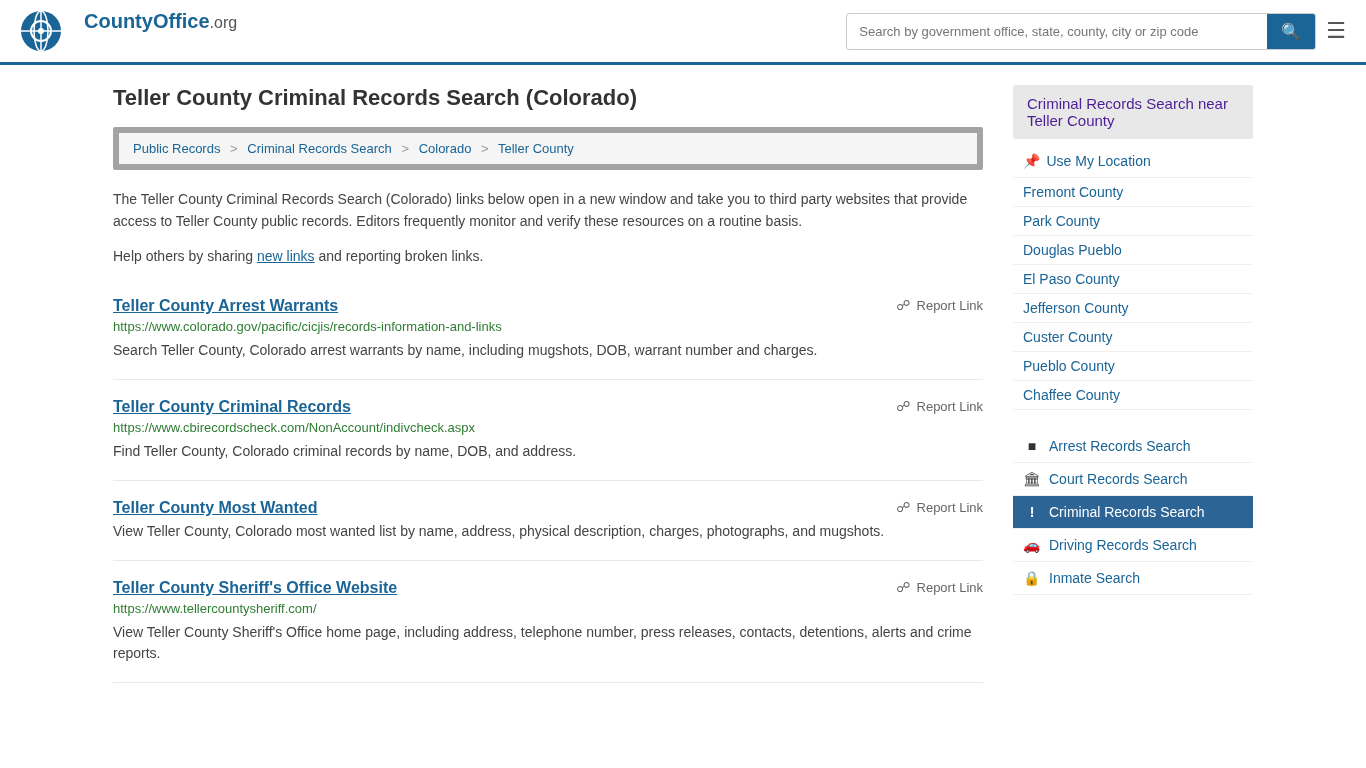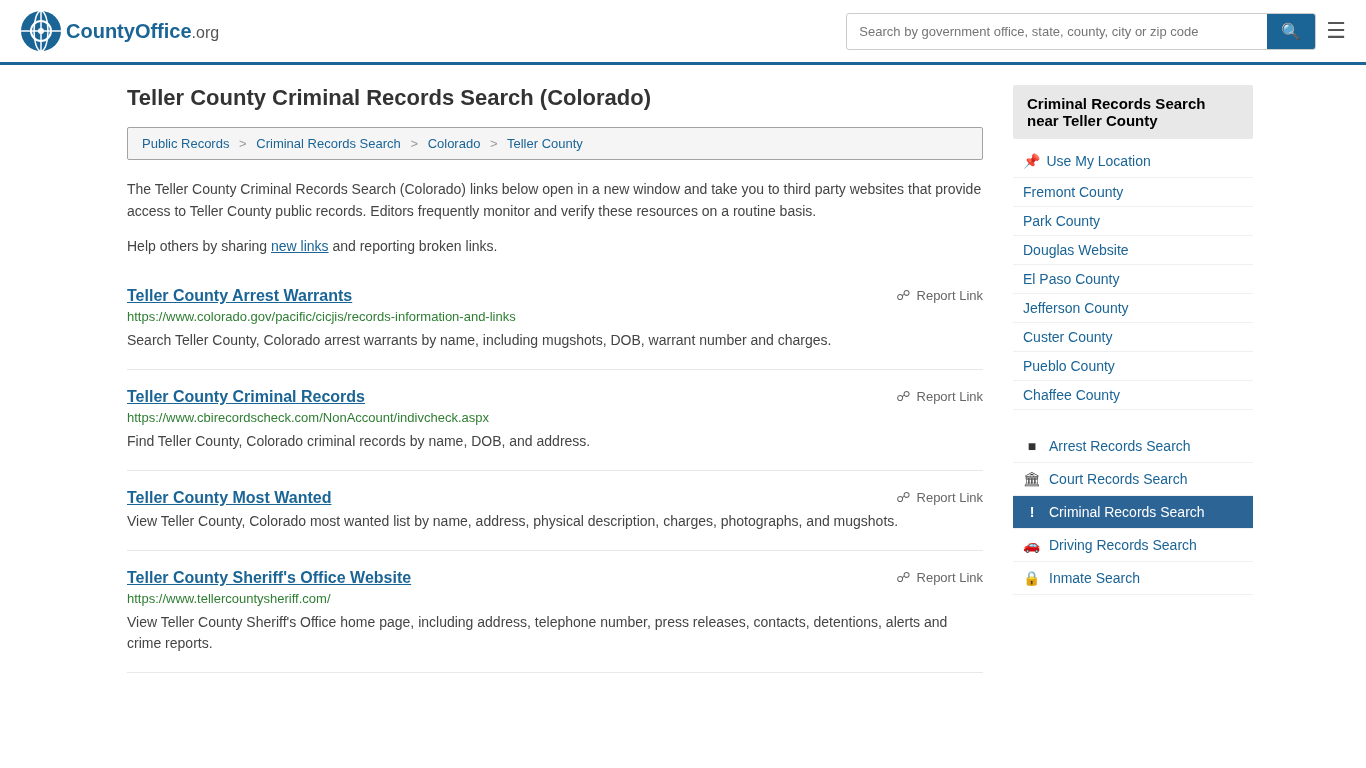--- a/index.html
+++ b/index.html
@@ -9,22 +9,21 @@
     .header {
       background: #fff;
       border-bottom: 3px solid #1a6496;
       padding: 10px 20px;
       display: flex;
       align-items: center;
       justify-content: space-between;
     }
     .logo-area {
       display: flex;
-      align-items: center;
-      gap: 4px;
+      gap: 22px;
     }
     .logo-icon {
       width: 42px;
       height: 42px;
     }
     .header-right {
       display: flex;
       align-items: center;
       gap: 10px;
     }
@@ -60,39 +59,38 @@
     
     .container {
       max-width: 1180px;
       margin: 0 auto;
       padding: 20px 20px;
       display: flex;
       gap: 30px;
     }
     .main-content {
       flex: 1;
-      margin-left: 14px;
     }
     .sidebar {
       width: 240px;
       flex-shrink: 0;
     }
 
     
     .page-title {
       font-size: 22px;
       font-weight: bold;
       color: #333;
       margin-bottom: 16px;
     }
 
     
     .breadcrumb {
       background: #f5f5f5;
-      border: 1px solid #a3a3a3;
+      border: 6px solid #a3a3a3;
       padding: 8px 14px;
       font-size: 13px;
       color: #666;
       margin-bottom: 18px;
       border-radius: 2px;
     }
     .breadcrumb a {
       color: #1a6496;
       text-decoration: none;
     }
@@ -155,22 +153,22 @@
     }
 
     
     .sidebar-section {
       margin-bottom: 20px;
     }
     .sidebar-header {
       background: #e8e8e8;
       padding: 10px 14px;
       font-size: 15px;
-      font-weight: bold;
-      color: #000000;
+      font-weight: normal;
+      color: #4c1d95;
       border-radius: 2px;
       margin-bottom: 6px;
     }
     .sidebar-list {
       list-style: none;
     }
     .sidebar-list li {
       padding: 6px 10px;
       border-bottom: 1px solid #f0f0f0;
     }
@@ -324,21 +322,21 @@
 
     <div class="sidebar-section">
       <div class="sidebar-header">Criminal Records Search near Teller County</div>
       <ul class="sidebar-list">
         <li class="use-location">
           <span class="pin-icon">📌</span>
           <a href="#">Use My Location</a>
         </li>
         <li><a href="#">Fremont County</a></li>
         <li><a href="#">Park County</a></li>
-        <li><a href="#">Douglas Website</a></li>
+        <li><a href="#">Douglas Pueblo</a></li>
         <li><a href="#">El Paso County</a></li>
         <li><a href="#">Jefferson County</a></li>
         <li><a href="#">Custer County</a></li>
         <li><a href="#">Pueblo County</a></li>
         <li><a href="#">Chaffee County</a></li>
       </ul>
     </div>
 
     <div class="sidebar-section">
       <ul class="sidebar-records-list">

